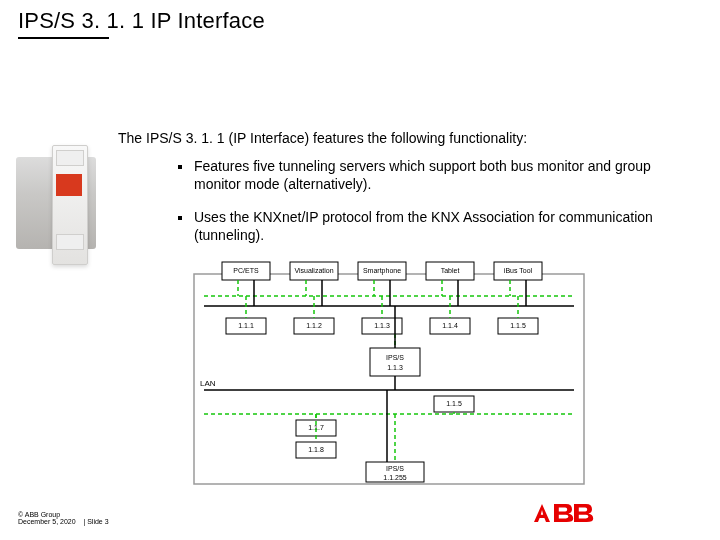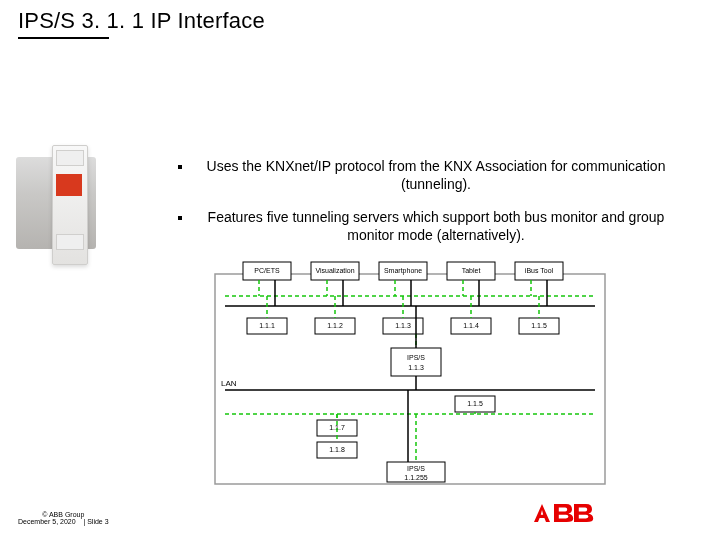--- a/index.html
+++ b/index.html
@@ -10,21 +10,20 @@
     background: #fff;
     font-family: Arial, Helvetica, sans-serif;
     color: #000;
     position: relative;
     overflow: hidden;
   }
   .slide {
     width: 616px;
     height: 540px;
     position: relative;
-    text-align: center;
   }
   .title-block {
     position: absolute;
     left: 18px;
     top: 8px;
   }
   .title-line {
     font-size: 22px;
     font-weight: 400;
     line-height: 1.15;
@@ -108,21 +107,21 @@
   }
   .device .module .small {
     position: absolute;
     left: 3px; top: 88px; width: 26px; height: 14px;
     background: #efefef; border: 1px solid #d0cfcd;
   }
 
   
   .diagram {
     position: absolute;
-    left: 195px;
+    left: 174px;
     top: 256px;
     width: 420px;
     height: 230px;
   }
   .diagram svg {
     width: 100%;
     height: 100%;
   }
   .box {
     fill: #fff;
@@ -180,24 +179,25 @@
 
   <div class="device">
     <div class="rail"></div>
     <div class="module">
       <div class="top"></div>
       <div class="red"></div>
       <div class="small"></div>
     </div>
   </div>
 
+  <div class="intro">The IPS/S 3. 1. 1 (IP Interface) features the following functionality:</div>
 
   <ul class="bullets">
+    <li>Features five tunneling servers which support both bus monitor and group monitor mode (alternatively).</li>
     <li>Uses the KNXnet/IP protocol from the KNX Association for communication (tunneling).</li>
-    <li>Features five tunneling servers which support both bus monitor and group monitor mode (alternatively).</li>
   </ul>
 
   <div class="diagram">
     <svg viewBox="0 0 420 230">
 
       <rect x="20" y="18" width="390" height="210" fill="none" stroke="#9a9a9a" stroke-width="1.5"></rect>
 
       <line x1="30" y1="50" x2="400" y2="50" class="wire-black"></line>
 
       <line x1="30" y1="40" x2="400" y2="40" class="wire-green"></line>

